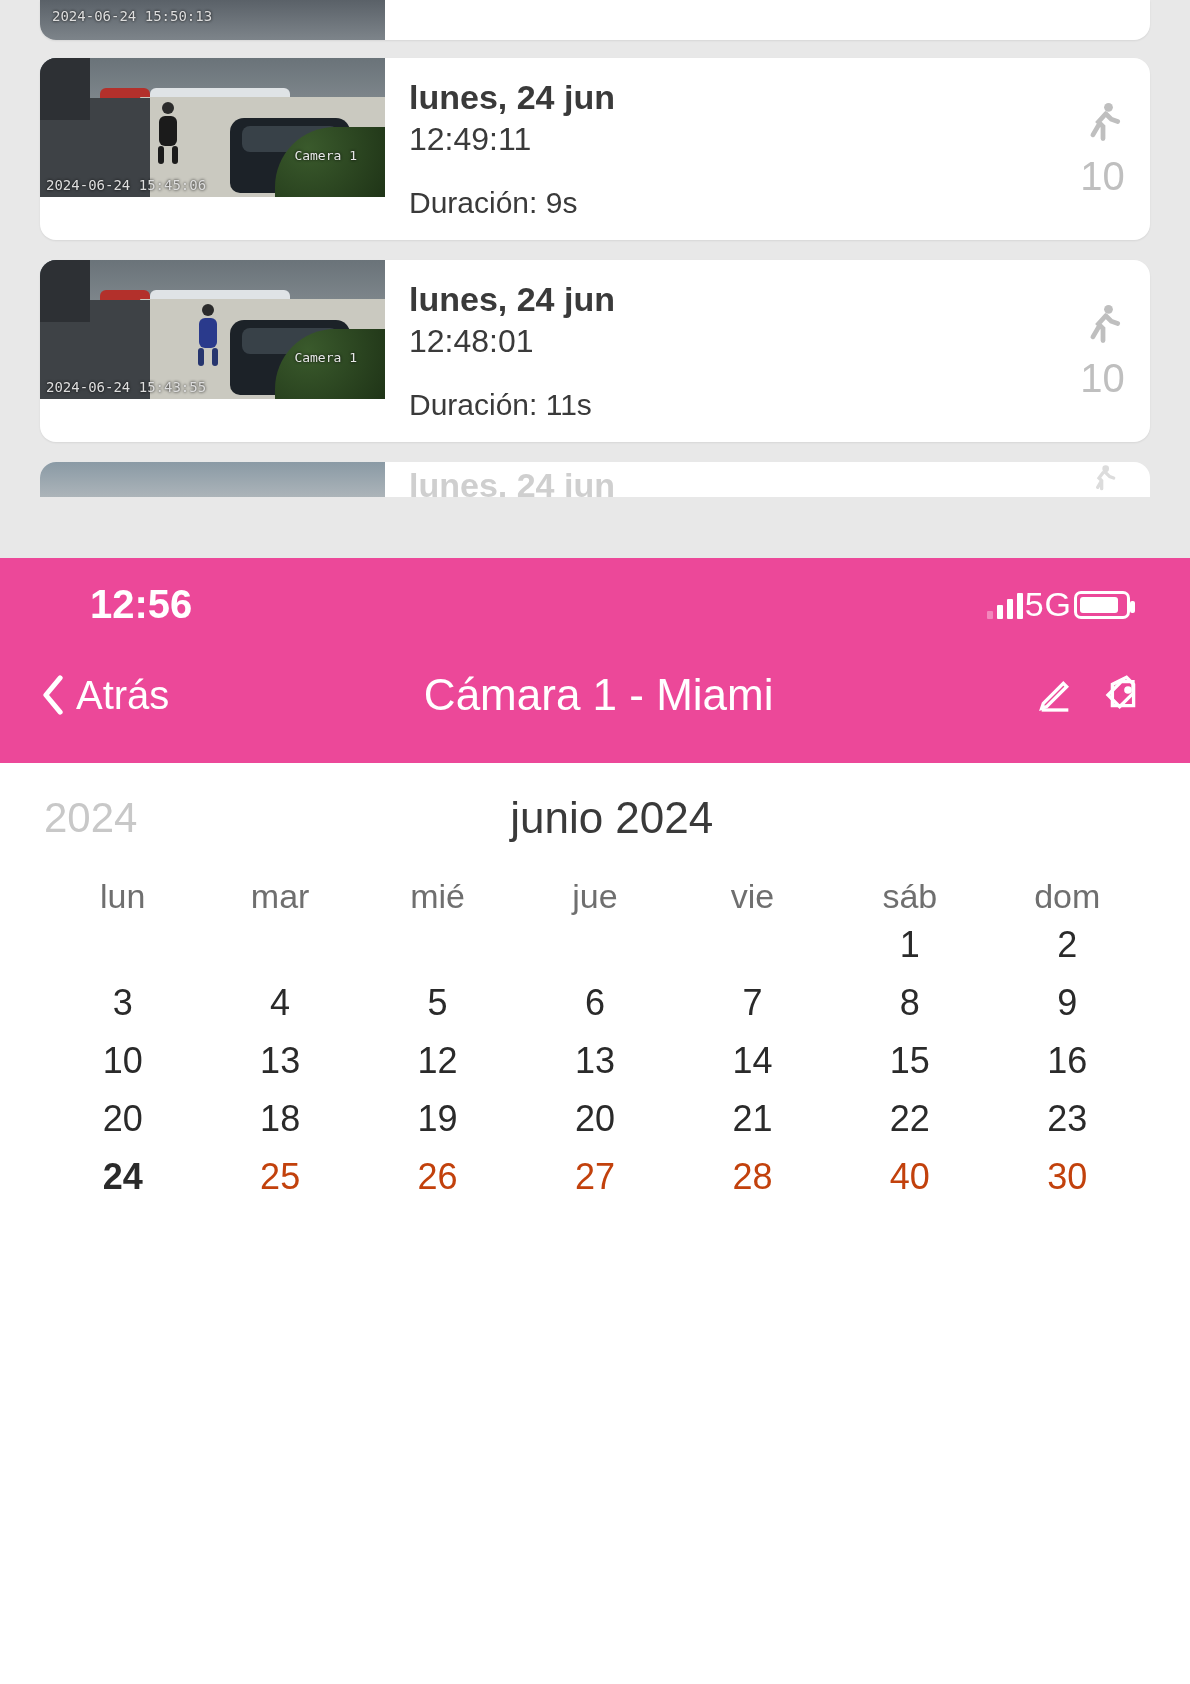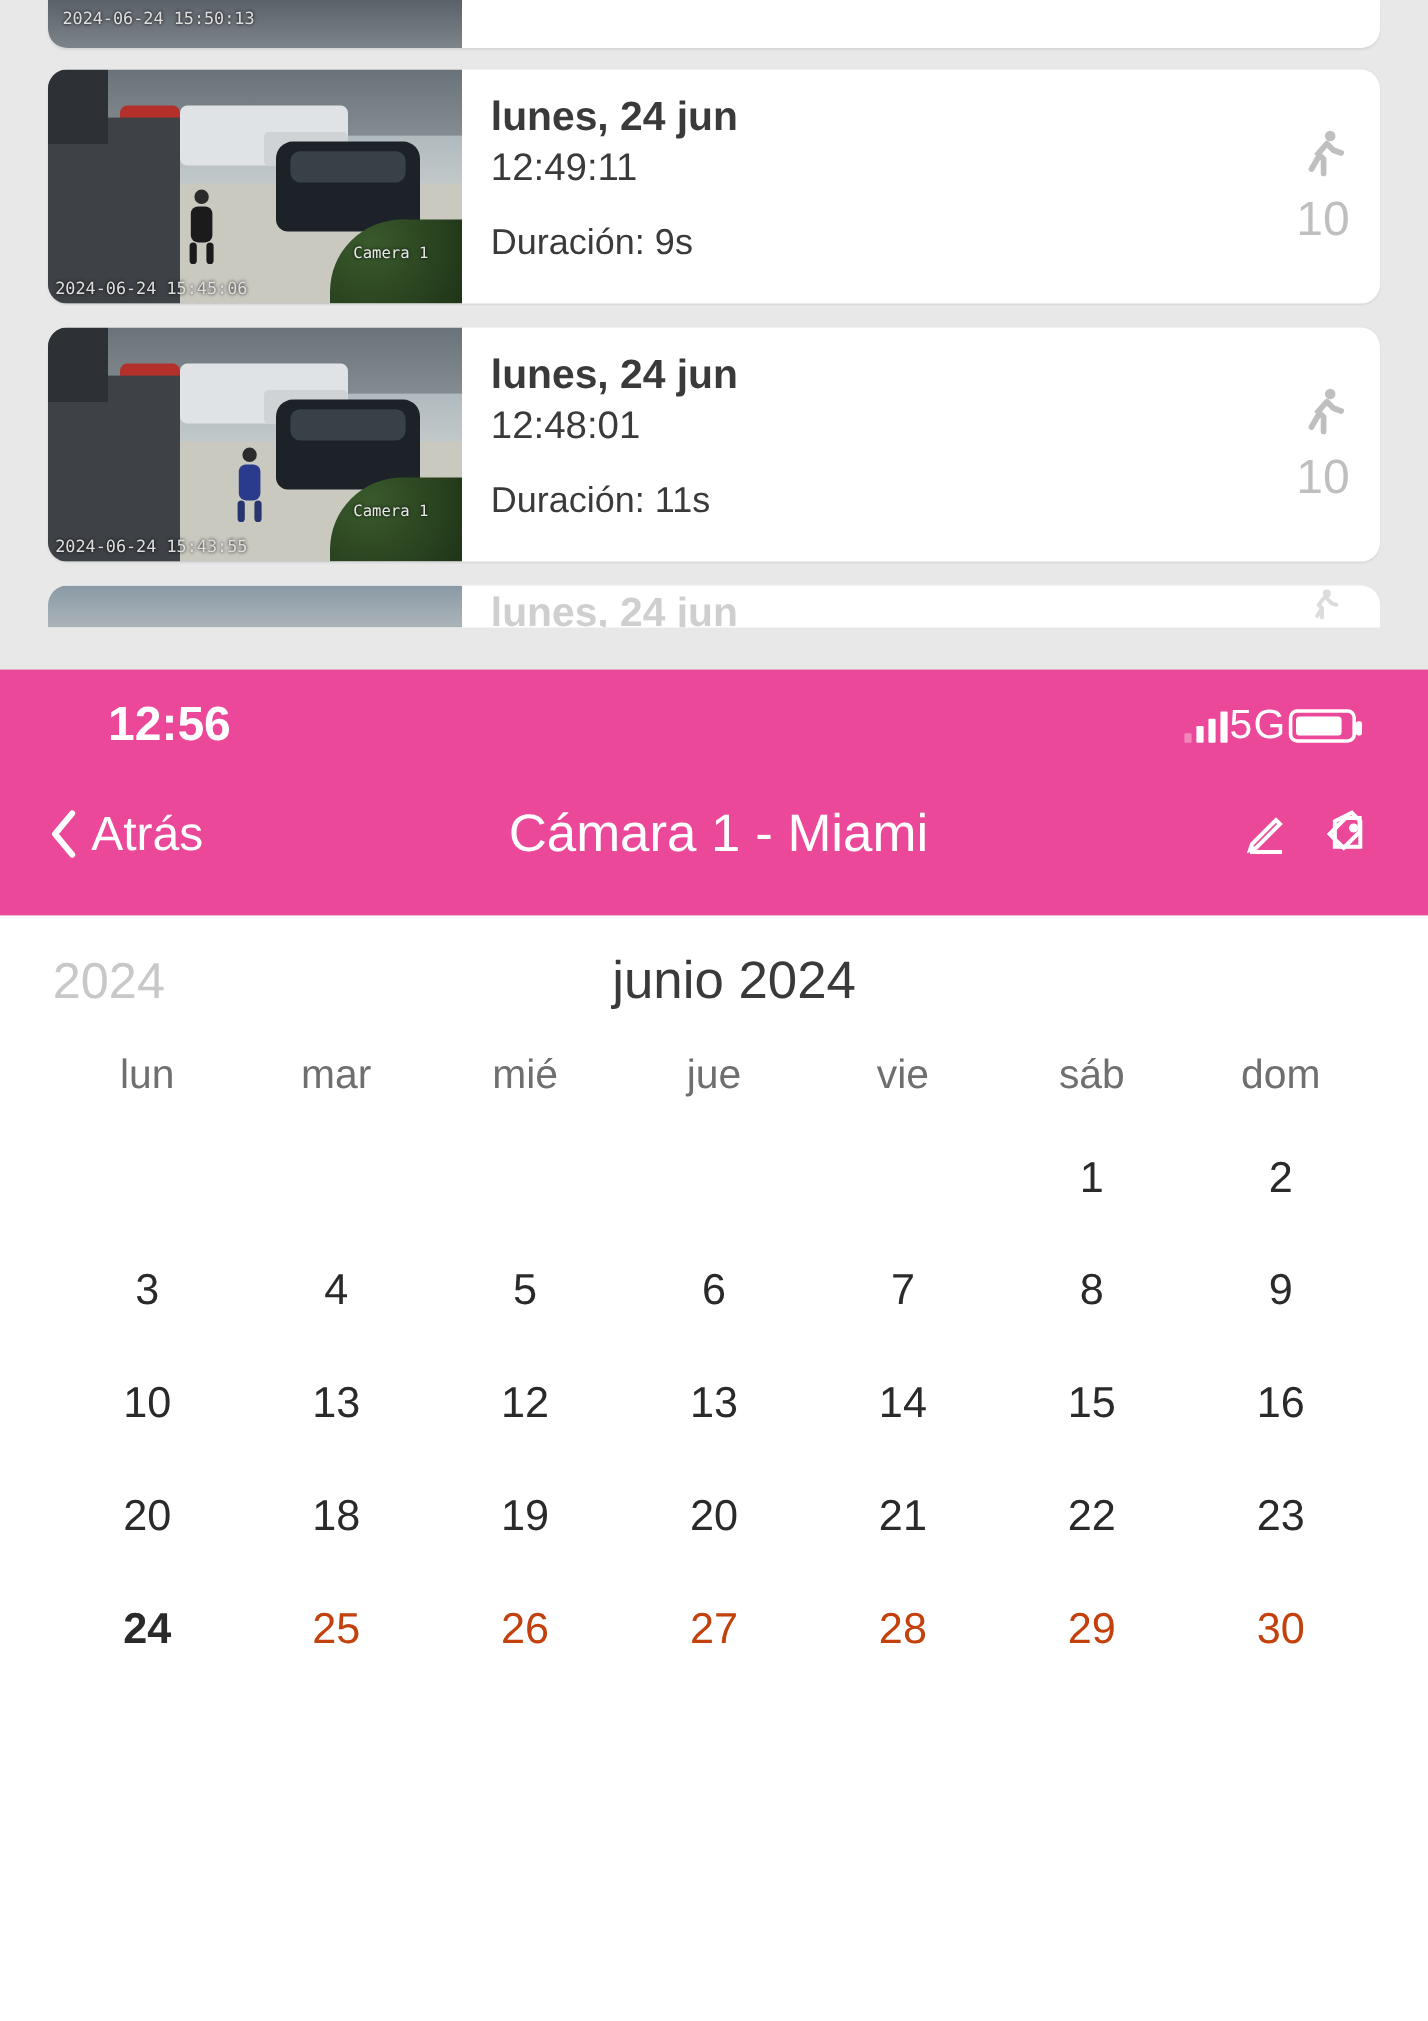--- a/index.html
+++ b/index.html
@@ -17,21 +17,21 @@
   .clip-card {
     display: flex;
     background: #fff;
     border-radius: 16px;
     margin-bottom: 20px;
     overflow: hidden;
     box-shadow: 0 1px 2px rgba(0,0,0,0.08);
   }
   .clip-thumb {
     width: 345px;
-    height: 195px;
+    height: 139px;
     background: #8a9aa5;
     position: relative;
     flex-shrink: 0;
   }
   
   .scene {
     position: absolute; inset:0;
     background: linear-gradient(180deg, #9aa5ad 0%, #c6cdce 55%, #b6bdb9 100%);
     overflow:hidden;
   }
@@ -128,21 +128,21 @@
   .nav-act svg{width:40px;height:40px;stroke:#fff;fill:none;stroke-width:2;}
   
   .cal{
     flex:1; background:#fff; padding:30px 44px 0;
   }
   .cal-head{display:flex;align-items:center;gap:40px;margin-bottom:34px;}
   .cal-year{font-size:42px;color:#c8c8c8;}
   .cal-month{flex:1;text-align:center;font-size:44px;color:#3a3a3a;margin-left:-100px;}
   .cal-grid{
     display:grid; grid-template-columns:repeat(7,1fr);
-    row-gap:36px; text-align:center;
+    text-align:center;
   }
   .dow{font-size:34px;color:#6f6f6f;}
   .day{font-size:36px;color:#2a2a2a;padding:8px 0;}
   .day.empty{visibility:hidden;}
   .day.muted{color:#c2410c;}
   .day.sel{font-weight:700;}
 </style>
 </head>
 <body>
 
@@ -317,17 +317,17 @@
         <div class="day">19</div>
         <div class="day">20</div>
         <div class="day">21</div>
         <div class="day">22</div>
         <div class="day">23</div>
         <div class="day sel">24</div>
         <div class="day muted">25</div>
         <div class="day muted">26</div>
         <div class="day muted">27</div>
         <div class="day muted">28</div>
-        <div class="day muted">29</div>
+        <div class="day muted">40</div>
         <div class="day muted">30</div>
       </div>
   </div>
 </div>
 
 </body></html>

